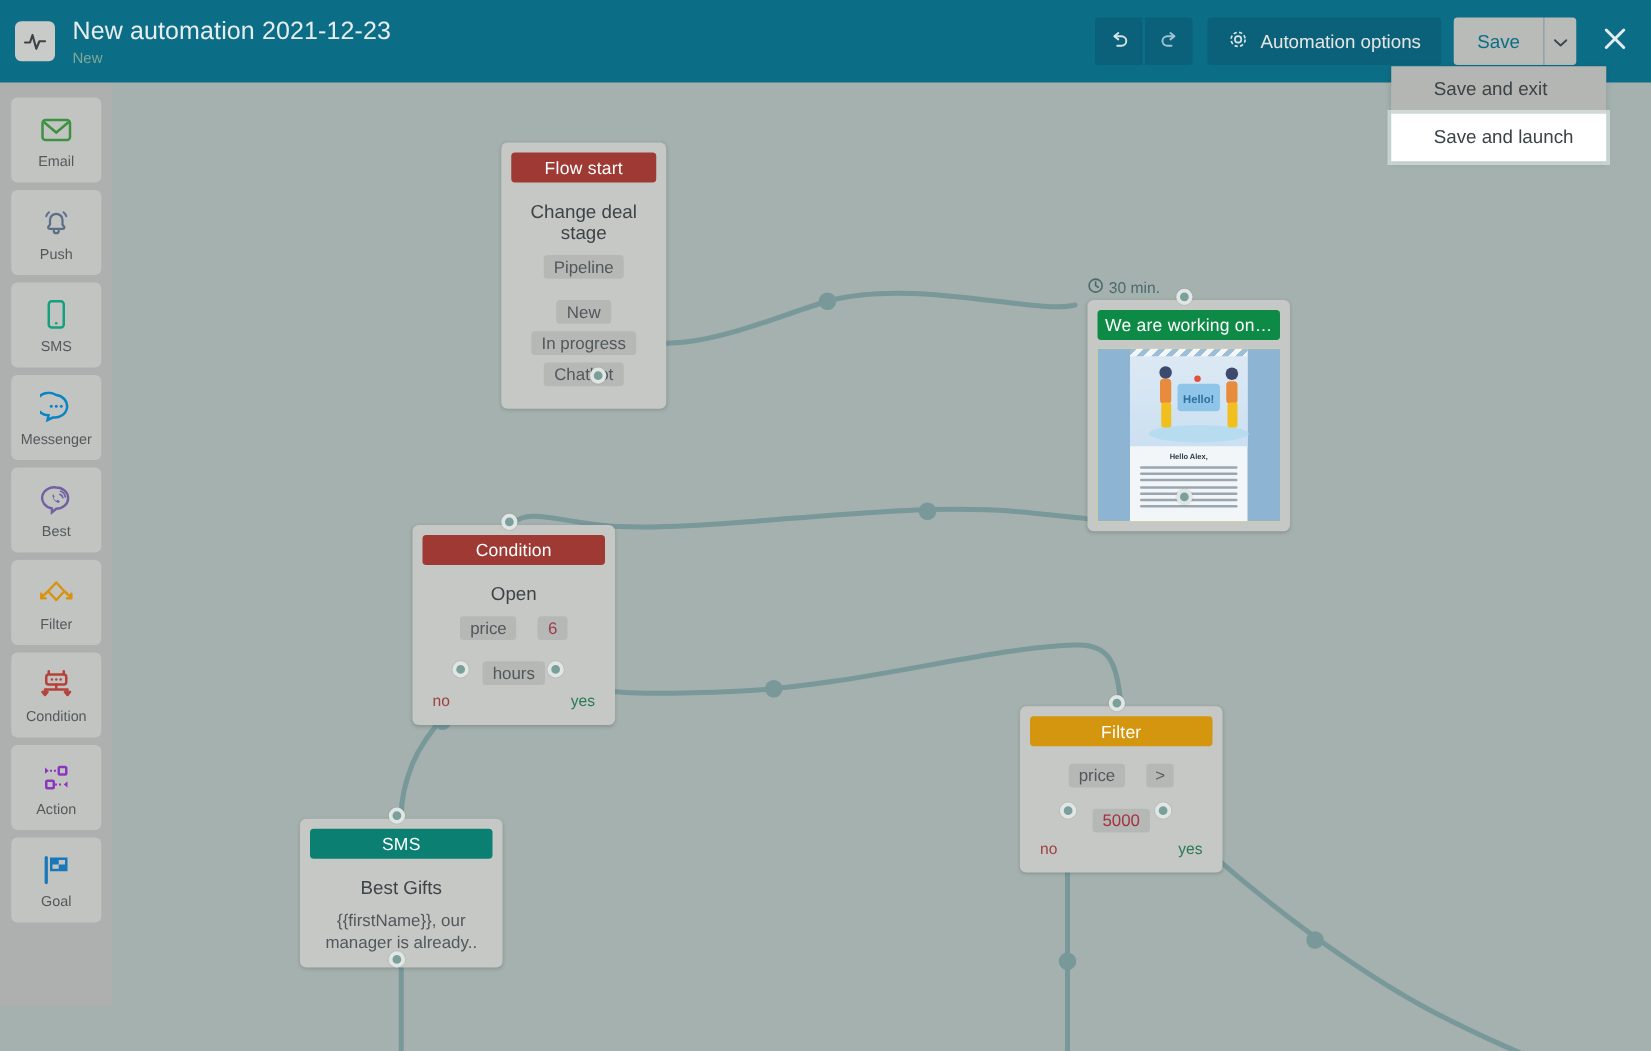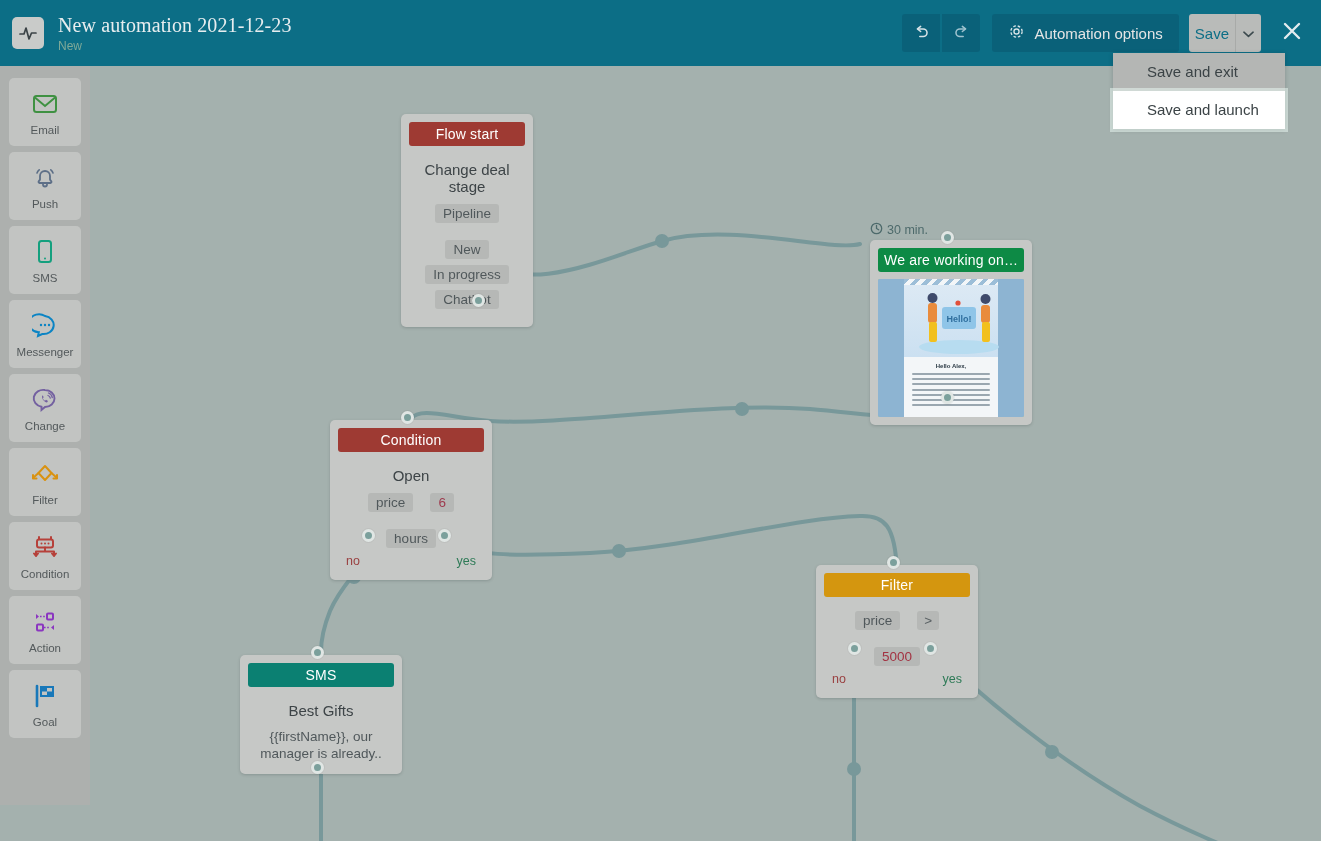--- a/index.html
+++ b/index.html
@@ -21,42 +21,42 @@
   }
   .app-logo {
     width: 32px; height: 32px; margin-left: 12px; margin-right: 14px;
     background: #c9cbc9; border-radius: 5px;
     display: flex; align-items: center; justify-content: center;
     flex: none;
   }
   .title-wrap { display: flex; flex-direction: column; justify-content: center; }
   .title-main {
     font-size: 20px; color: #e7edef; line-height: 24px;
-    font-weight: normal; letter-spacing: .1px; font-family: Liberation Serif, serif;
+    font-weight: normal; letter-spacing: .1px;
   }
   .title-sub { font-size: 12px; color: #7fa998; line-height: 16px; margin-top: 1px; }
   .header-spacer { flex: 1 1 auto; }
 
   .hdr-btn {
     height: 38px; min-width: 38px;
     display: flex; align-items: center; justify-content: center;
     background: #0a6179; color: #e5e5e5;
     border: none; cursor: pointer;
     font-size: 15px; font-family: inherit;
   }
   .hdr-btn.undo { margin-right: 2px; border-radius: 3px 0 0 3px; }
   .hdr-btn.redo { border-radius: 0 3px 3px 0; margin-right: 12px; }
   .hdr-btn.opts {
     padding: 0 16px; border-radius: 3px; gap: 9px; font-size: 15px;
     margin-right: 10px;
   }
   .save-group { display: flex; height: 38px; margin-right: 14px; position: relative; }
   .save-main {
     background: #b9bbb9; color: #0c6e86; border: none; cursor: pointer;
-    padding: 0 6px; font-size: 15px; font-family: inherit;
+    padding: 0 19px; font-size: 15px; font-family: inherit;
     border-radius: 3px 0 0 3px;
   }
   .save-caret {
     background: #b9bbb9; color: #3c4a4e; border: none; cursor: pointer;
     width: 26px; border-left: 1px solid #a8aaa8;
     border-radius: 0 3px 3px 0;
     display: flex; align-items: center; justify-content: center;
   }
   .close-x {
     width: 34px; height: 34px; margin-right: 12px; cursor: pointer;
@@ -302,21 +302,21 @@
     </div>
 
     <div class="side-item">
       <span class="side-icon">
         <svg width="26" height="26" viewBox="0 0 26 26">
           <path d="M13 3 a9.5 8.5 0 0 1 0 17 l-3.5 3 v-3.3 A9 8 0 0 1 13 3z" fill="none" stroke="#7360a0" stroke-width="1.9"></path>
           <path d="M10 9.2 c0 3.2 2.2 5.6 5 6.2 l1-1.5 -2-1.1 -1 .9 c-1.1-.6-1.8-1.4-2.2-2.5 l.9-.9 -1-2 z" fill="#7360a0"></path>
           <path d="M16 8.5 a3.4 3.4 0 0 1 2.3 2.6 M16.5 6 a6 6 0 0 1 3.8 4.6" fill="none" stroke="#7360a0" stroke-width="1.3" stroke-linecap="round"></path>
         </svg>
       </span>
-      <span class="side-label">Change</span>
+      <span class="side-label">Best</span>
     </div>
 
     <div class="side-item">
       <span class="side-icon">
         <svg width="30" height="24" viewBox="0 0 30 24">
           <path d="M15 4 L21.5 11 L15 18 L8.5 11 Z" fill="none" stroke="#d99211" stroke-width="2" stroke-linejoin="round"></path>
           <path d="M8.5 11 L3 16 M21.5 11 L27 16" fill="none" stroke="#d99211" stroke-width="2" stroke-linecap="round"></path>
           <path d="M3 13 v3.5 h3.5 M27 13 v3.5 h-3.5" fill="none" stroke="#d99211" stroke-width="2" stroke-linecap="round" stroke-linejoin="round"></path>
         </svg>
       </span>

